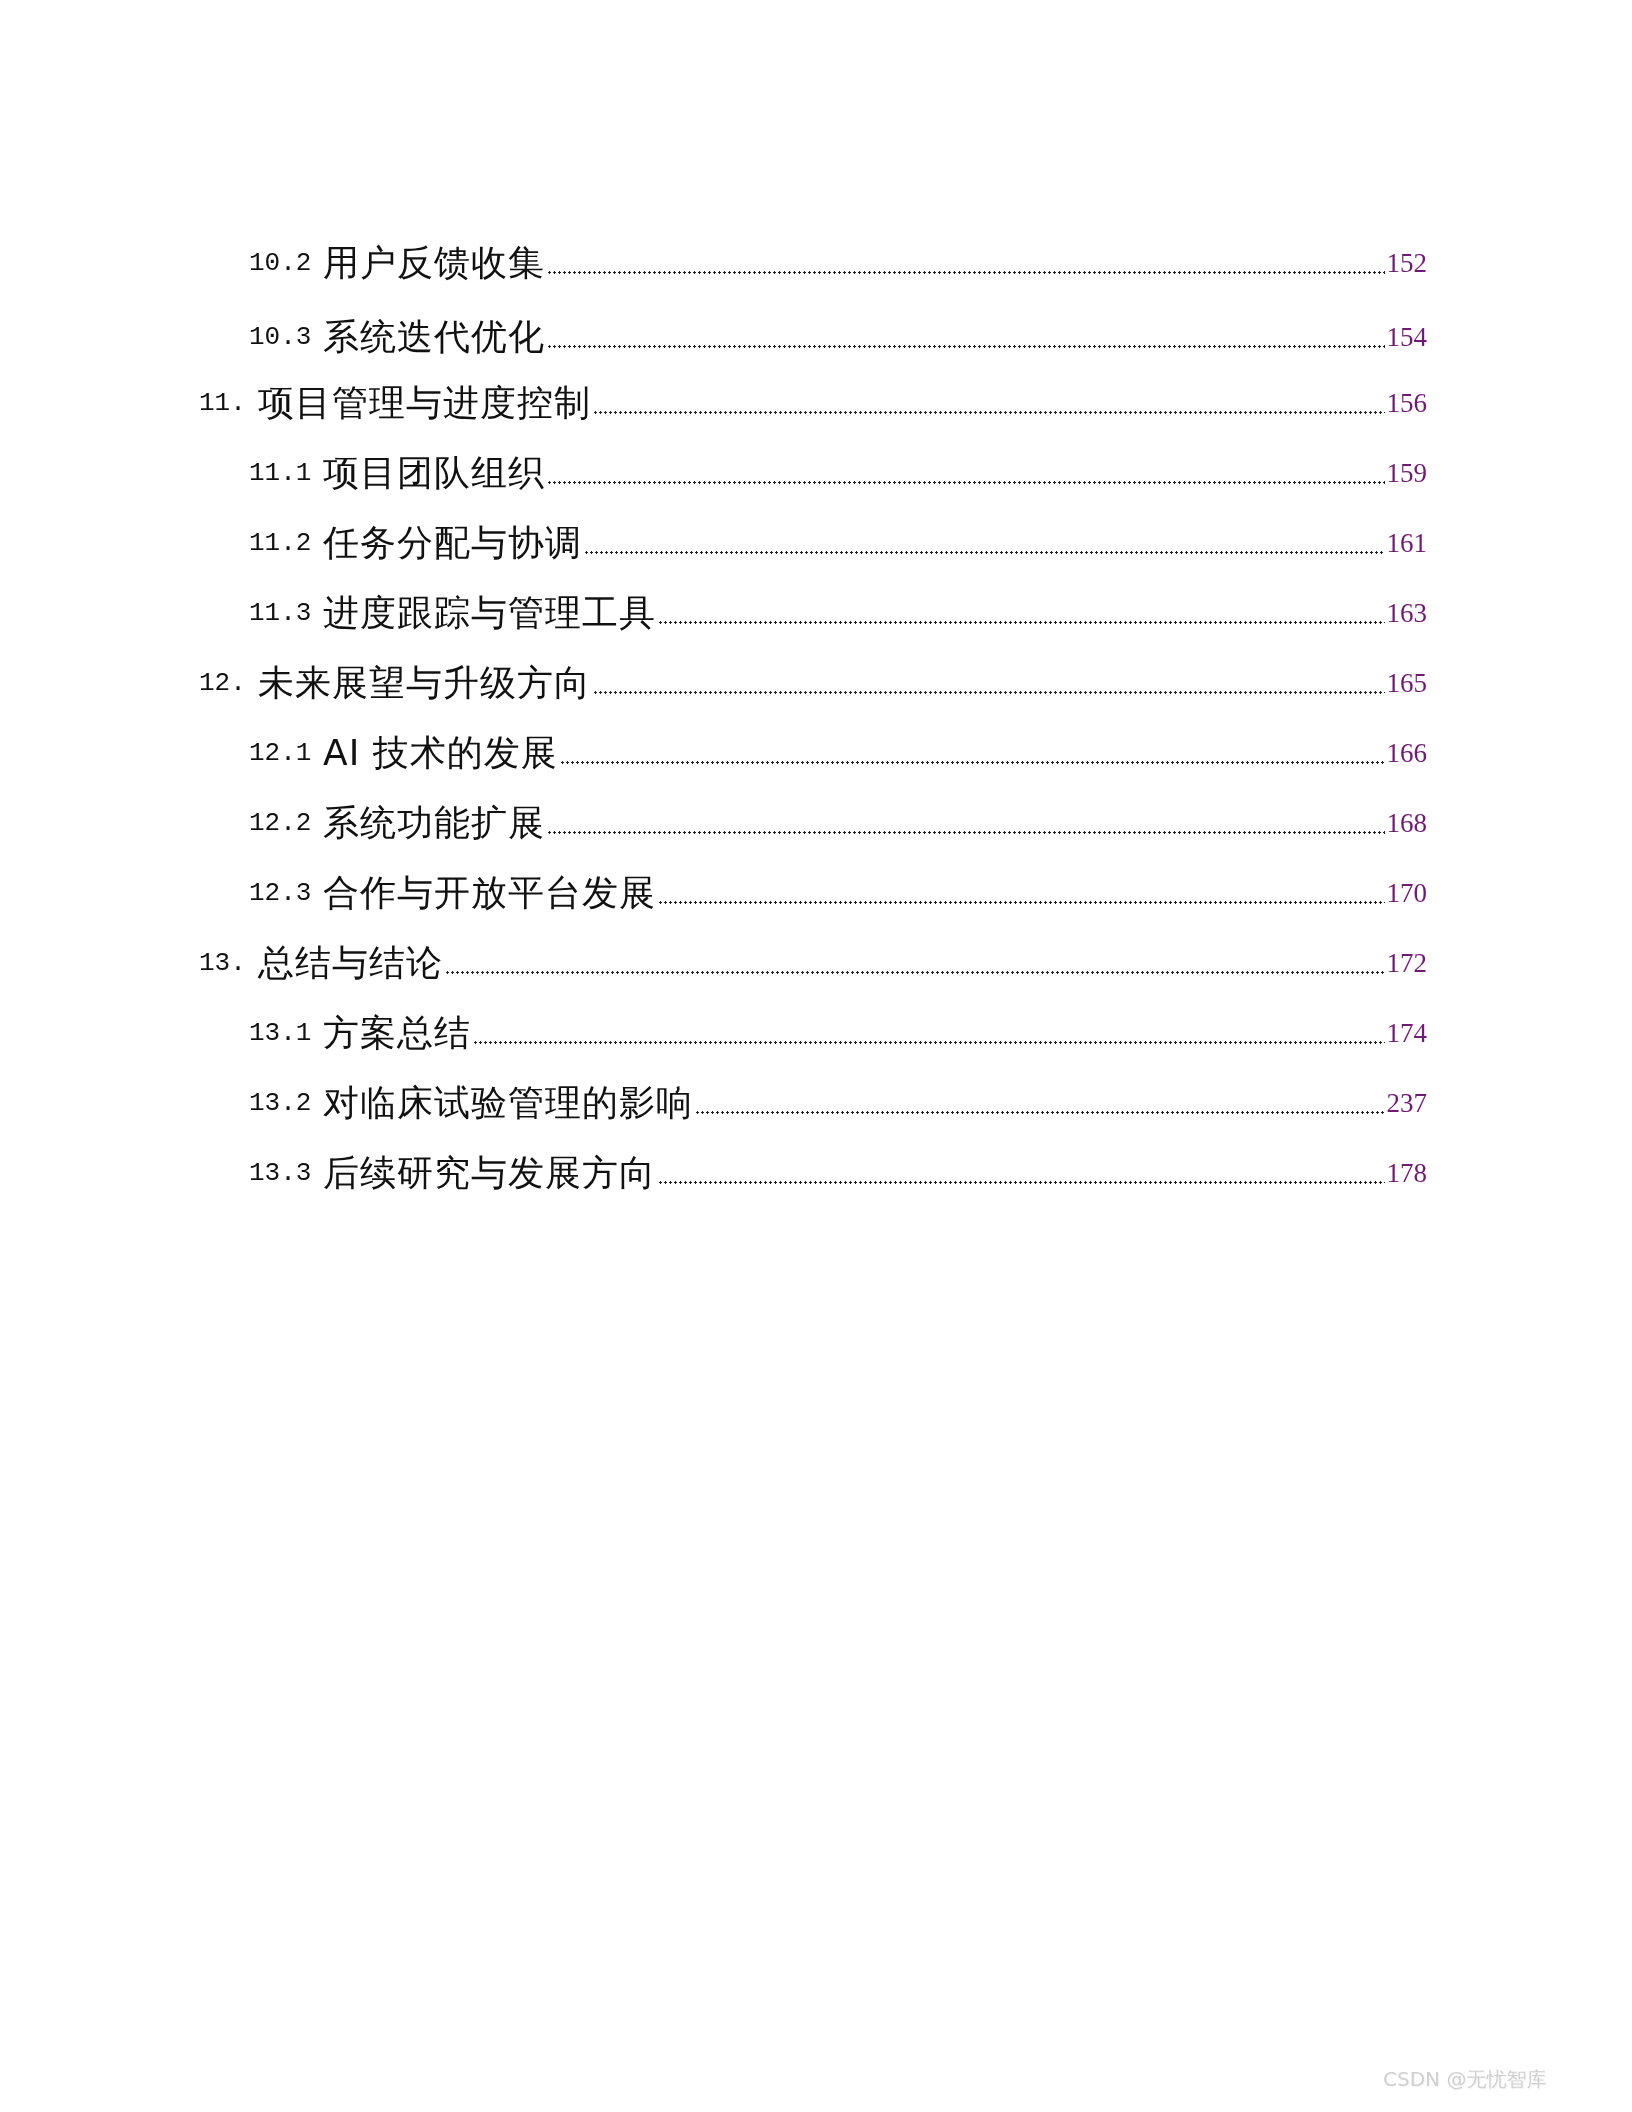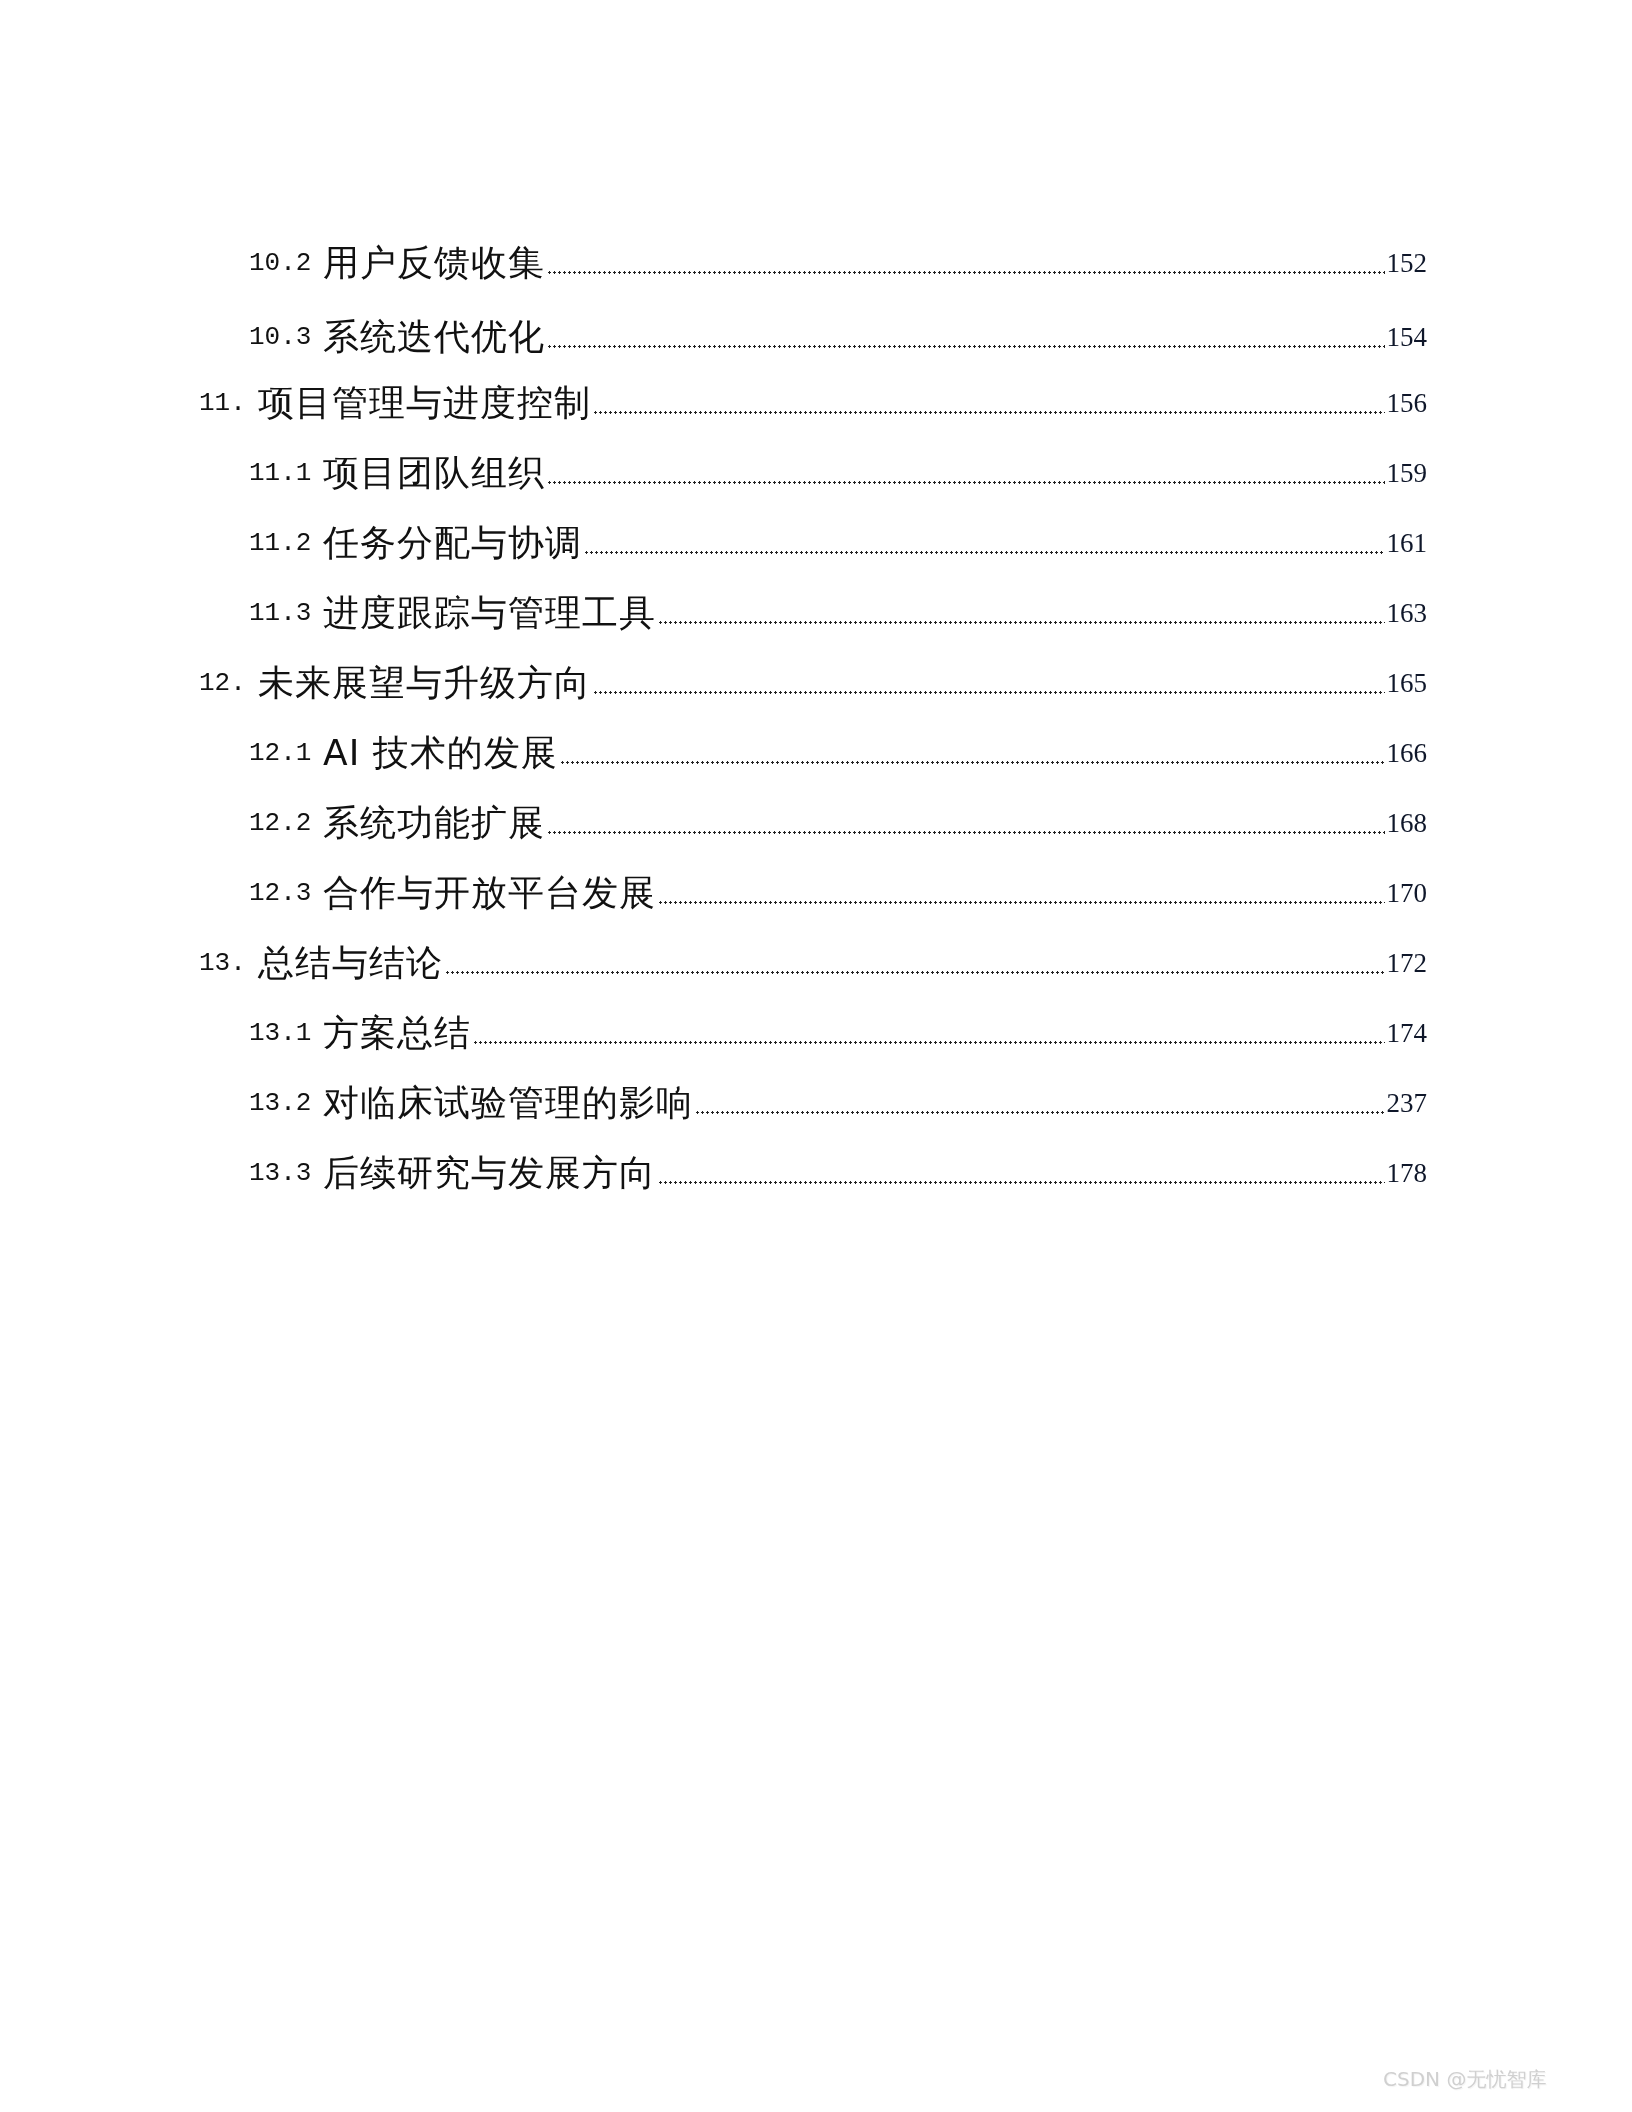--- a/index.html
+++ b/index.html
@@ -22,21 +22,21 @@
     font-family: "DejaVu Sans", "Liberation Sans", sans-serif;
     font-size: 36px; line-height: 40px; white-space: nowrap; letter-spacing: 1px;
   }
   .leader {
     flex: 1; margin: 0 2px 9px 2px; height: 3px;
     background-image: radial-gradient(circle, #222 1px, transparent 1.3px);
     background-size: 5px 3px; background-repeat: repeat-x;
   }
   .page-no {
     font-family: "Liberation Serif", "DejaVu Serif", serif;
-    font-size: 27px; line-height: 40px; color: #0f172a; text-align: center;
+    font-size: 27px; line-height: 40px; color: #701a75; text-align: center;
   }
   .watermark {
     position: absolute; left: 1383px; top: 2066px;
     font-family: "DejaVu Sans", "Liberation Sans", sans-serif;
     font-size: 20px; color: #d0d0d0; white-space: nowrap;
     text-shadow: 1px 1px 1px #f4f4f4;
   }
 </style>
 </head>
 <body>

